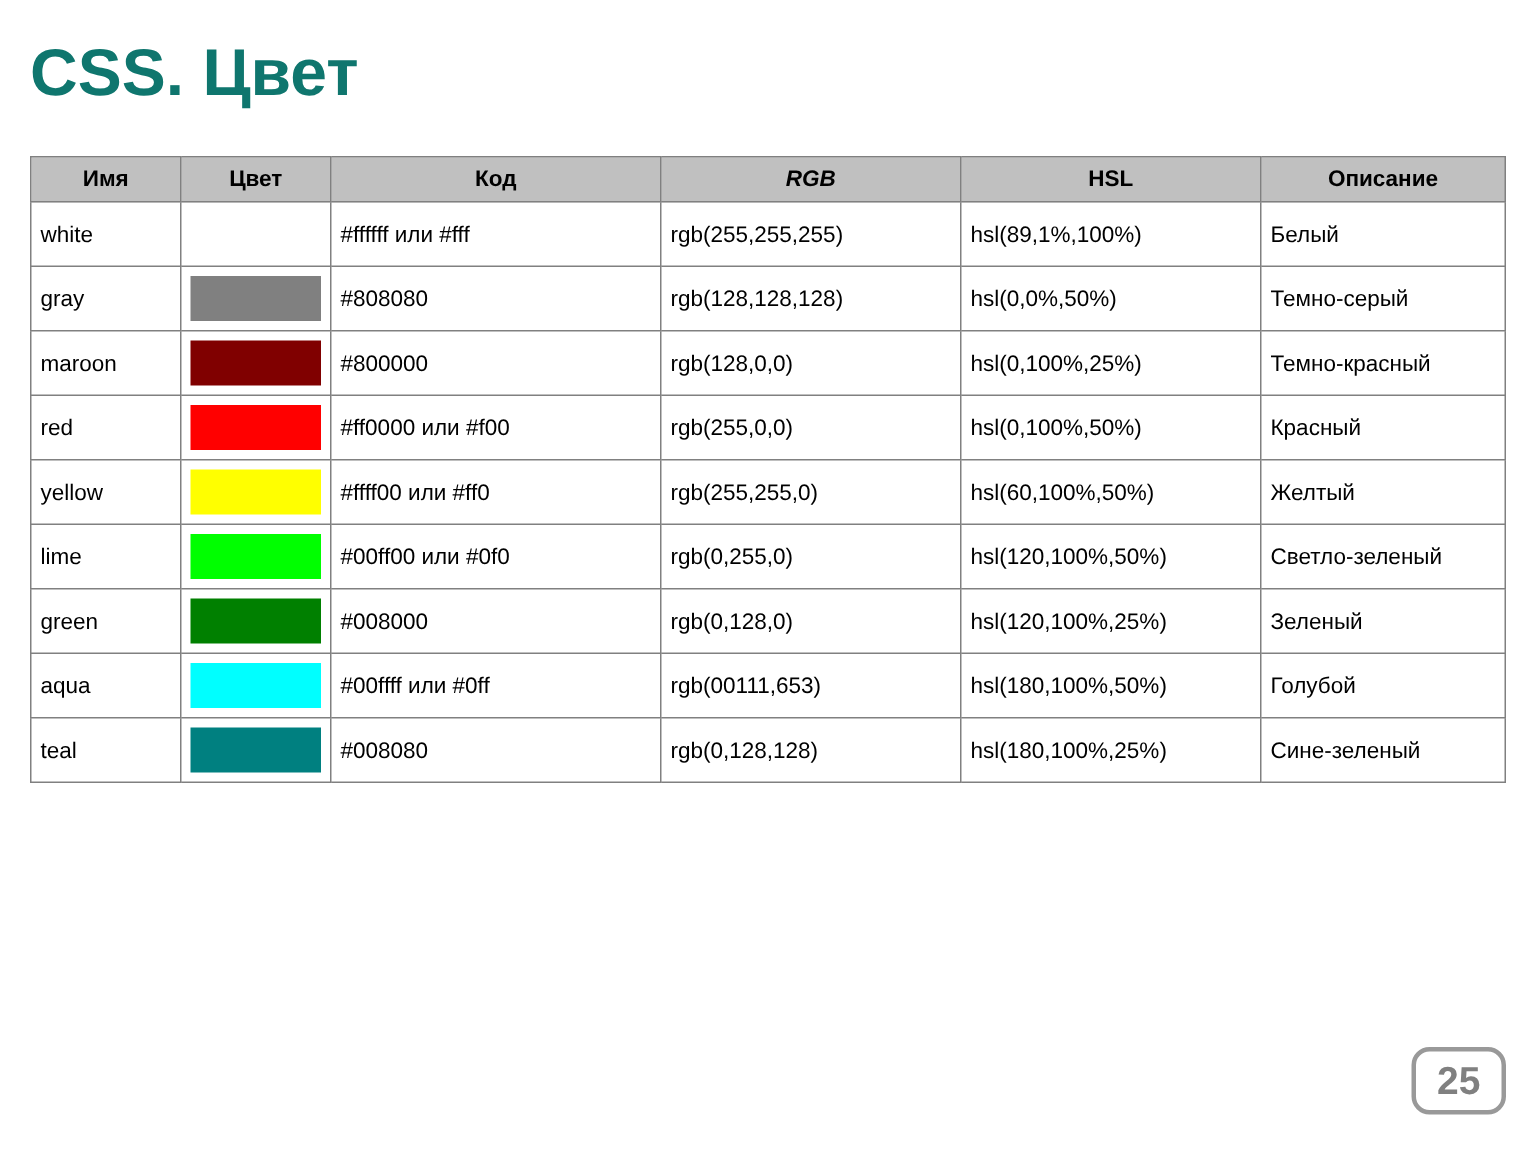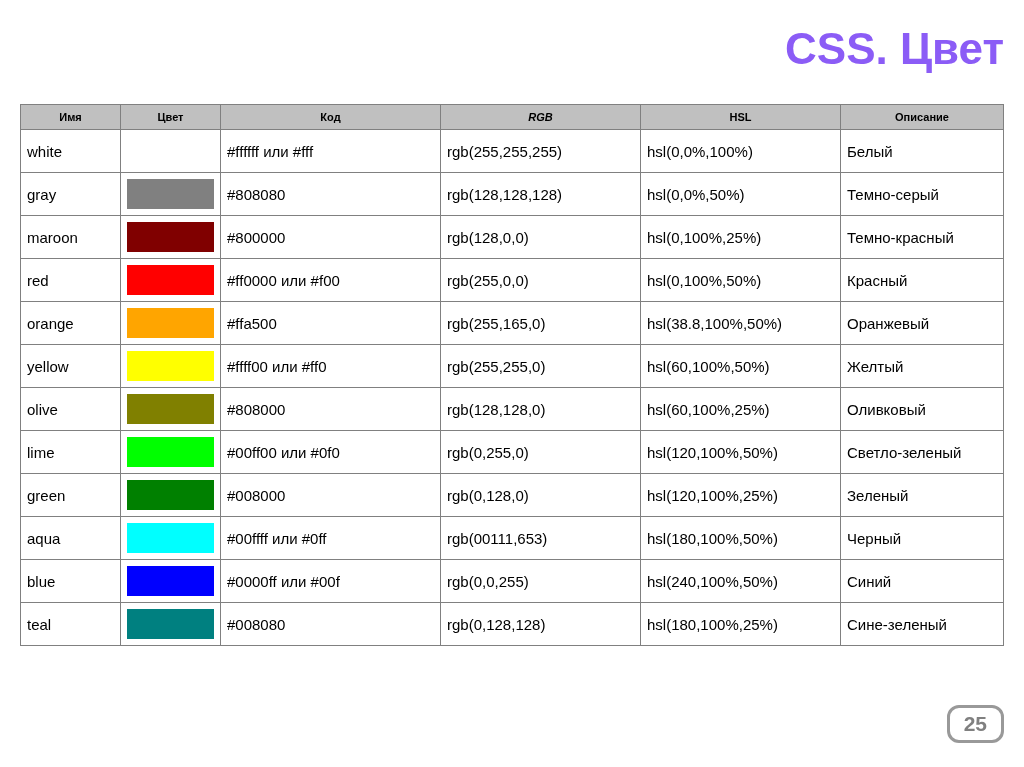--- a/index.html
+++ b/index.html
@@ -14,39 +14,39 @@
       font-family: Arial, sans-serif;
       position: relative;
       overflow: hidden;
     }
     .page {
       width: 100%;
       height: 100%;
       padding: 24px 20px 0 20px;
     }
     .title {
-      text-align: right;
+      text-align: left;
       font-size: 44px;
       font-weight: bold;
-      color: #8b5cf6;
+      color: #0f766e;
       margin-bottom: 30px;
     }
     .color-table {
       width: 100%;
       border-collapse: collapse;
       font-size: 15px;
       color: #000;
     }
     .color-table th {
       background: #c0c0c0;
       border: 1px solid #808080;
       padding: 6px 6px;
       font-weight: bold;
       text-align: center;
-      font-size: 11px;
+      font-size: 15px;
     }
     .color-table td {
       border: 1px solid #808080;
       padding: 6px 6px;
       background: #fff;
       height: 32px;
     }
     .col-name { width: 100px; }
     .col-swatch { width: 100px; }
     .col-code { width: 220px; }
@@ -60,21 +60,21 @@
       min-height: 30px;
       display: block;
     }
     .page-badge {
       position: absolute;
       right: 20px;
       bottom: 24px;
       border: 3px solid #999;
       border-radius: 12px;
       padding: 4px 14px;
-      font-size: 21px;
+      font-size: 26px;
       font-weight: bold;
       color: #808080;
       background: #fff;
     }
   </style>
 </head>
 <body>
 
 <div class="page">
   <div class="title">CSS. Цвет</div>
@@ -91,21 +91,21 @@
       </tr>
     </thead>
     <tbody id="table-body">
         <tr>
           <td>white</td>
           <td class="swatch-cell">
             <span class="swatch" style="background: rgb(255, 255, 255);"></span>
           </td>
           <td>#ffffff или #fff</td>
           <td>rgb(255,255,255)</td>
-          <td>hsl(0,0%,100%)</td>
+          <td>hsl(89,1%,100%)</td>
           <td>Белый</td>
         </tr>
         <tr>
           <td>gray</td>
           <td class="swatch-cell">
             <span class="swatch" style="background: rgb(128, 128, 128);"></span>
           </td>
           <td>#808080</td>
           <td>rgb(128,128,128)</td>
           <td>hsl(0,0%,50%)</td>
@@ -125,48 +125,28 @@
           <td>red</td>
           <td class="swatch-cell">
             <span class="swatch" style="background: rgb(255, 0, 0);"></span>
           </td>
           <td>#ff0000 или #f00</td>
           <td>rgb(255,0,0)</td>
           <td>hsl(0,100%,50%)</td>
           <td>Красный</td>
         </tr>
         <tr>
-          <td>orange</td>
-          <td class="swatch-cell">
-            <span class="swatch" style="background: rgb(255, 165, 0);"></span>
-          </td>
-          <td>#ffa500</td>
-          <td>rgb(255,165,0)</td>
-          <td>hsl(38.8,100%,50%)</td>
-          <td>Оранжевый</td>
-        </tr>
-        <tr>
           <td>yellow</td>
           <td class="swatch-cell">
             <span class="swatch" style="background: rgb(255, 255, 0);"></span>
           </td>
           <td>#ffff00 или #ff0</td>
           <td>rgb(255,255,0)</td>
           <td>hsl(60,100%,50%)</td>
           <td>Желтый</td>
-        </tr>
-        <tr>
-          <td>olive</td>
-          <td class="swatch-cell">
-            <span class="swatch" style="background: rgb(128, 128, 0);"></span>
-          </td>
-          <td>#808000</td>
-          <td>rgb(128,128,0)</td>
-          <td>hsl(60,100%,25%)</td>
-          <td>Оливковый</td>
         </tr>
         <tr>
           <td>lime</td>
           <td class="swatch-cell">
             <span class="swatch" style="background: rgb(0, 255, 0);"></span>
           </td>
           <td>#00ff00 или #0f0</td>
           <td>rgb(0,255,0)</td>
           <td>hsl(120,100%,50%)</td>
           <td>Светло-зеленый</td>
@@ -182,31 +162,21 @@
           <td>Зеленый</td>
         </tr>
         <tr>
           <td>aqua</td>
           <td class="swatch-cell">
             <span class="swatch" style="background: rgb(0, 255, 255);"></span>
           </td>
           <td>#00ffff или #0ff</td>
           <td>rgb(00111,653)</td>
           <td>hsl(180,100%,50%)</td>
-          <td>Черный</td>
-        </tr>
-        <tr>
-          <td>blue</td>
-          <td class="swatch-cell">
-            <span class="swatch" style="background: rgb(0, 0, 255);"></span>
-          </td>
-          <td>#0000ff или #00f</td>
-          <td>rgb(0,0,255)</td>
-          <td>hsl(240,100%,50%)</td>
-          <td>Синий</td>
+          <td>Голубой</td>
         </tr>
         <tr>
           <td>teal</td>
           <td class="swatch-cell">
             <span class="swatch" style="background: rgb(0, 128, 128);"></span>
           </td>
           <td>#008080</td>
           <td>rgb(0,128,128)</td>
           <td>hsl(180,100%,25%)</td>
           <td>Сине-зеленый</td>

